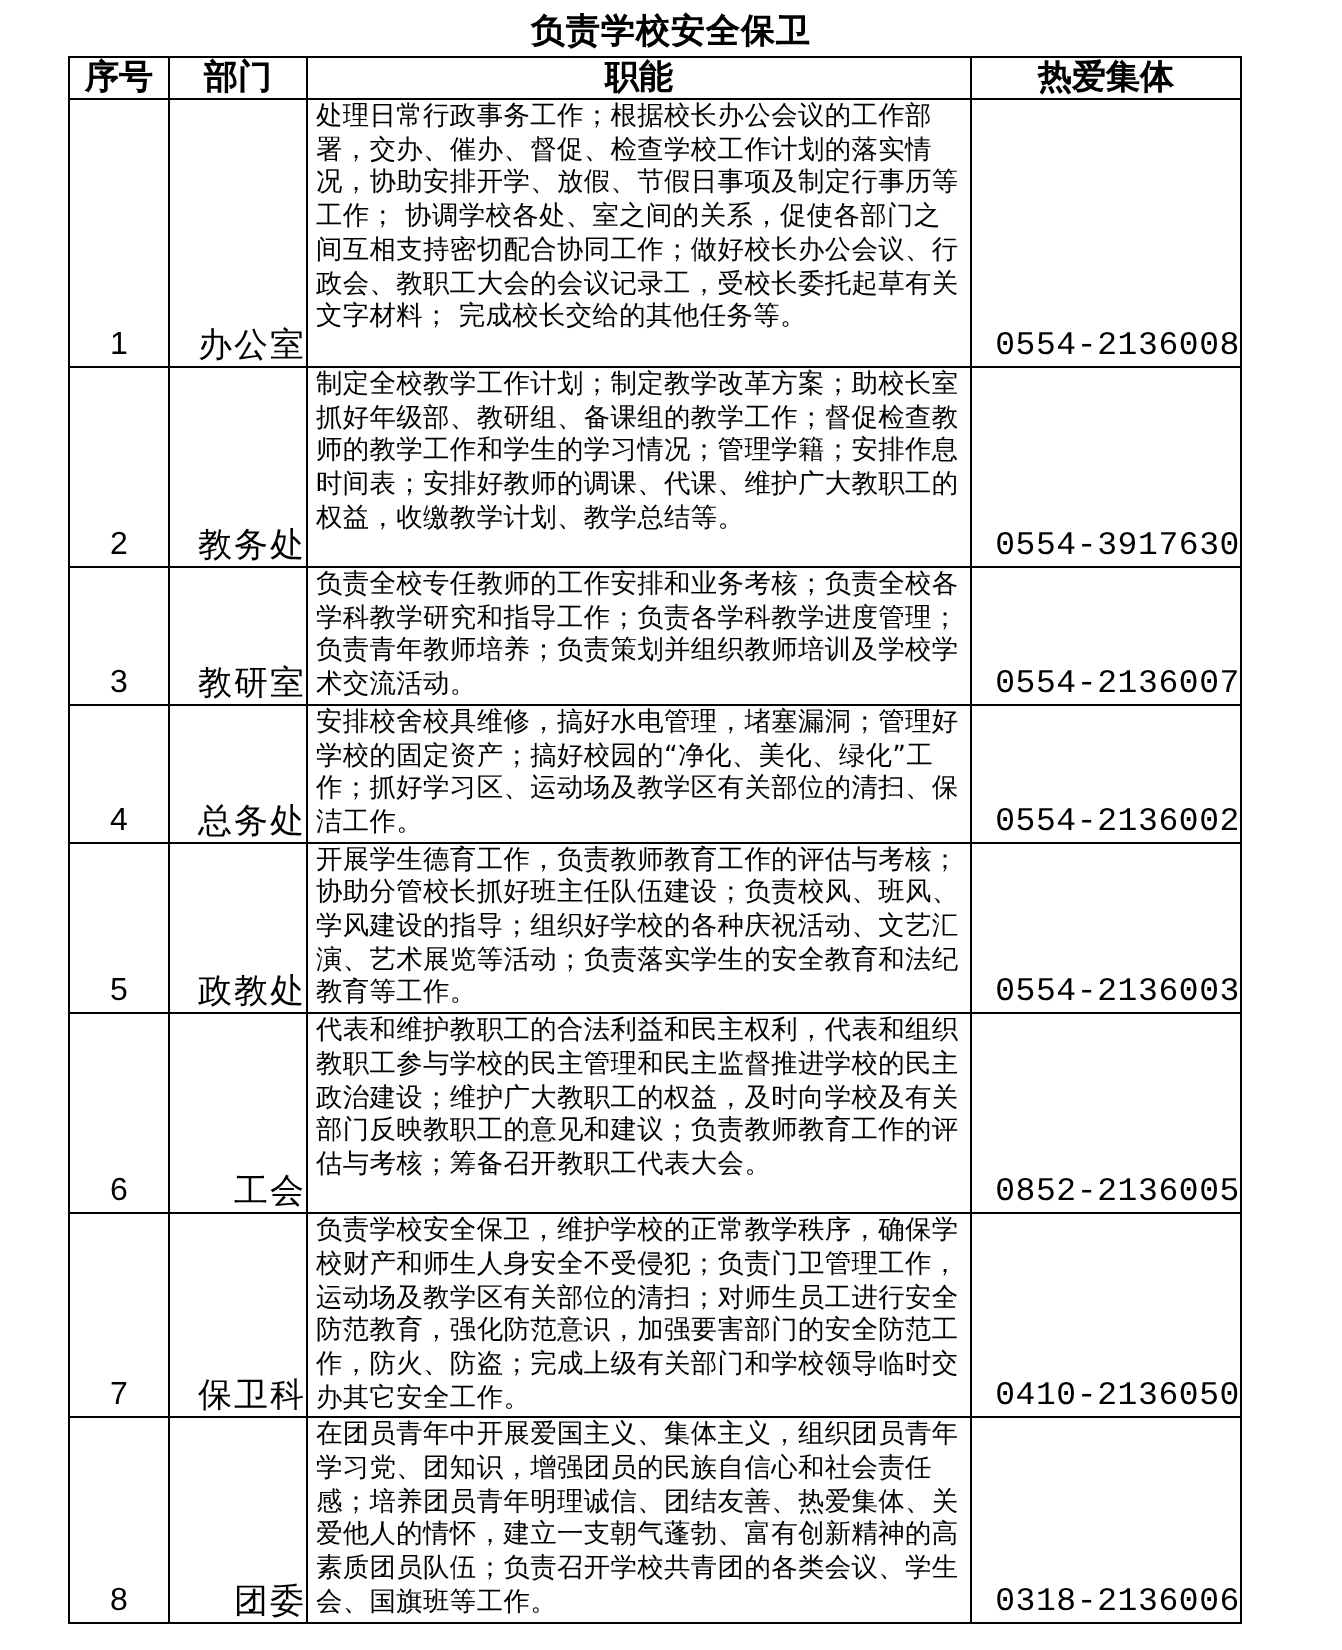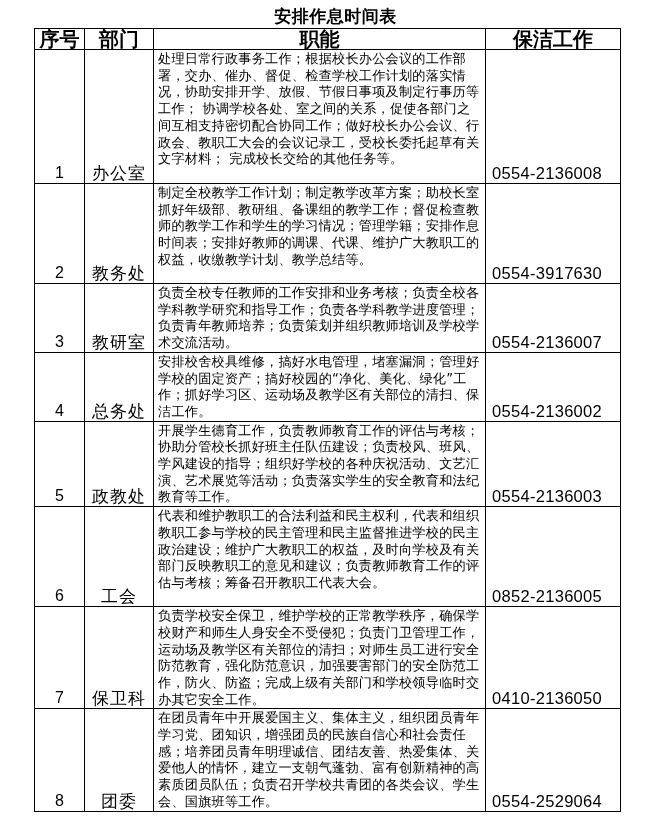--- a/index.html
+++ b/index.html
@@ -3,52 +3,52 @@
   <meta charset="utf-8">
   <style>
     html, body { margin: 0; padding: 0; background: #ffffff; }
     body { width: 671px; height: 825px; position: relative; overflow: hidden;
            font-family: "DejaVu Sans", "Liberation Sans", sans-serif; color: #000; }
     .title { position: absolute; left: 0; top: 5px; width: 671px; text-align: center;
              font-size: 17px; font-weight: bold; line-height: 22px; letter-spacing: 0.5px; }
     table { position: absolute; left: 34px; top: 28px; border-collapse: collapse;
             table-layout: fixed; width: 586px; }
     td, th { border: 1px solid #000; padding: 0; vertical-align: bottom; }
-    th { height: 20px; font-size: 20px; font-weight: bold; text-align: center;
+    th { height: 20px; font-size: 17px; font-weight: bold; text-align: center;
          vertical-align: middle; line-height: 20px; }
     col.c-idx { width: 50px; }
     col.c-dept { width: 69px; }
     col.c-duty { width: 332px; }
     col.c-phone { width: 135px; }
     td.idx { text-align: center; font-size: 16px; line-height: 20px;
              font-family: "Liberation Sans", sans-serif; }
-    td.dept { text-align: center; font-size: 17px; line-height: 20px; letter-spacing: 1px; }
+    td.dept { text-align: right; font-size: 17px; line-height: 20px; letter-spacing: 1px; }
     td.duty { vertical-align: top; font-size: 13.2px; line-height: 16.7px;
               padding: 1px 2px 0 4px; letter-spacing: 0.2px; word-break: break-all; margin-left: 47px; }
-    td.phone { text-align: left; padding-left: 6px; font-size: 16.5px; line-height: 20px;
-               font-family: Liberation Sans, sans-serif; letter-spacing: 0.3px; }
+    td.phone { text-align: right; padding-left: 6px; font-size: 16.5px; line-height: 20px;
+               font-family: Liberation Mono, monospace; letter-spacing: 0.3px; }
   </style>
 </head>
 <body>
 
-<div class="title">安排作息时间表</div>
+<div class="title">负责学校安全保卫</div>
 
 <table>
   <colgroup>
     <col class="c-idx">
       <col class="c-dept">
       <col class="c-duty">
       <col class="c-phone">
   </colgroup>
   <thead>
     <tr>
       <th>序号</th>
       <th>部门</th>
       <th>职能</th>
-      <th>保洁工作</th>
+      <th>热爱集体</th>
     </tr>
   </thead>
   <tbody id="tbody">
       <tr style="height: 134px;">
         <td class="idx">1</td>
         <td class="dept">办公室</td>
         <td class="duty">处理日常行政事务工作；根据校长办公会议的工作部署，交办、催办、督促、检查学校工作计划的落实情况，协助安排开学、放假、节假日事项及制定行事历等工作； 协调学校各处、室之间的关系，促使各部门之间互相支持密切配合协同工作；做好校长办公会议、行政会、教职工大会的会议记录工，受校长委托起草有关文字材料； 完成校长交给的其他任务等。</td>
         <td class="phone">0554-2136008</td>
       </tr>
       <tr style="height: 100px;">
@@ -84,16 +84,16 @@
       <tr style="height: 101px;">
         <td class="idx">7</td>
         <td class="dept">保卫科</td>
         <td class="duty">负责学校安全保卫，维护学校的正常教学秩序，确保学校财产和师生人身安全不受侵犯；负责门卫管理工作，运动场及教学区有关部位的清扫；对师生员工进行安全防范教育，强化防范意识，加强要害部门的安全防范工作，防火、防盗；完成上级有关部门和学校领导临时交办其它安全工作。</td>
         <td class="phone">0410-2136050</td>
       </tr>
       <tr style="height: 100px;">
         <td class="idx">8</td>
         <td class="dept">团委</td>
         <td class="duty">在团员青年中开展爱国主义、集体主义，组织团员青年学习党、团知识，增强团员的民族自信心和社会责任感；培养团员青年明理诚信、团结友善、热爱集体、关爱他人的情怀，建立一支朝气蓬勃、富有创新精神的高素质团员队伍；负责召开学校共青团的各类会议、学生会、国旗班等工作。</td>
-        <td class="phone">0554-2529064</td>
+        <td class="phone">0318-2136006</td>
       </tr>
     </tbody>
 </table>
 
 </body></html>

